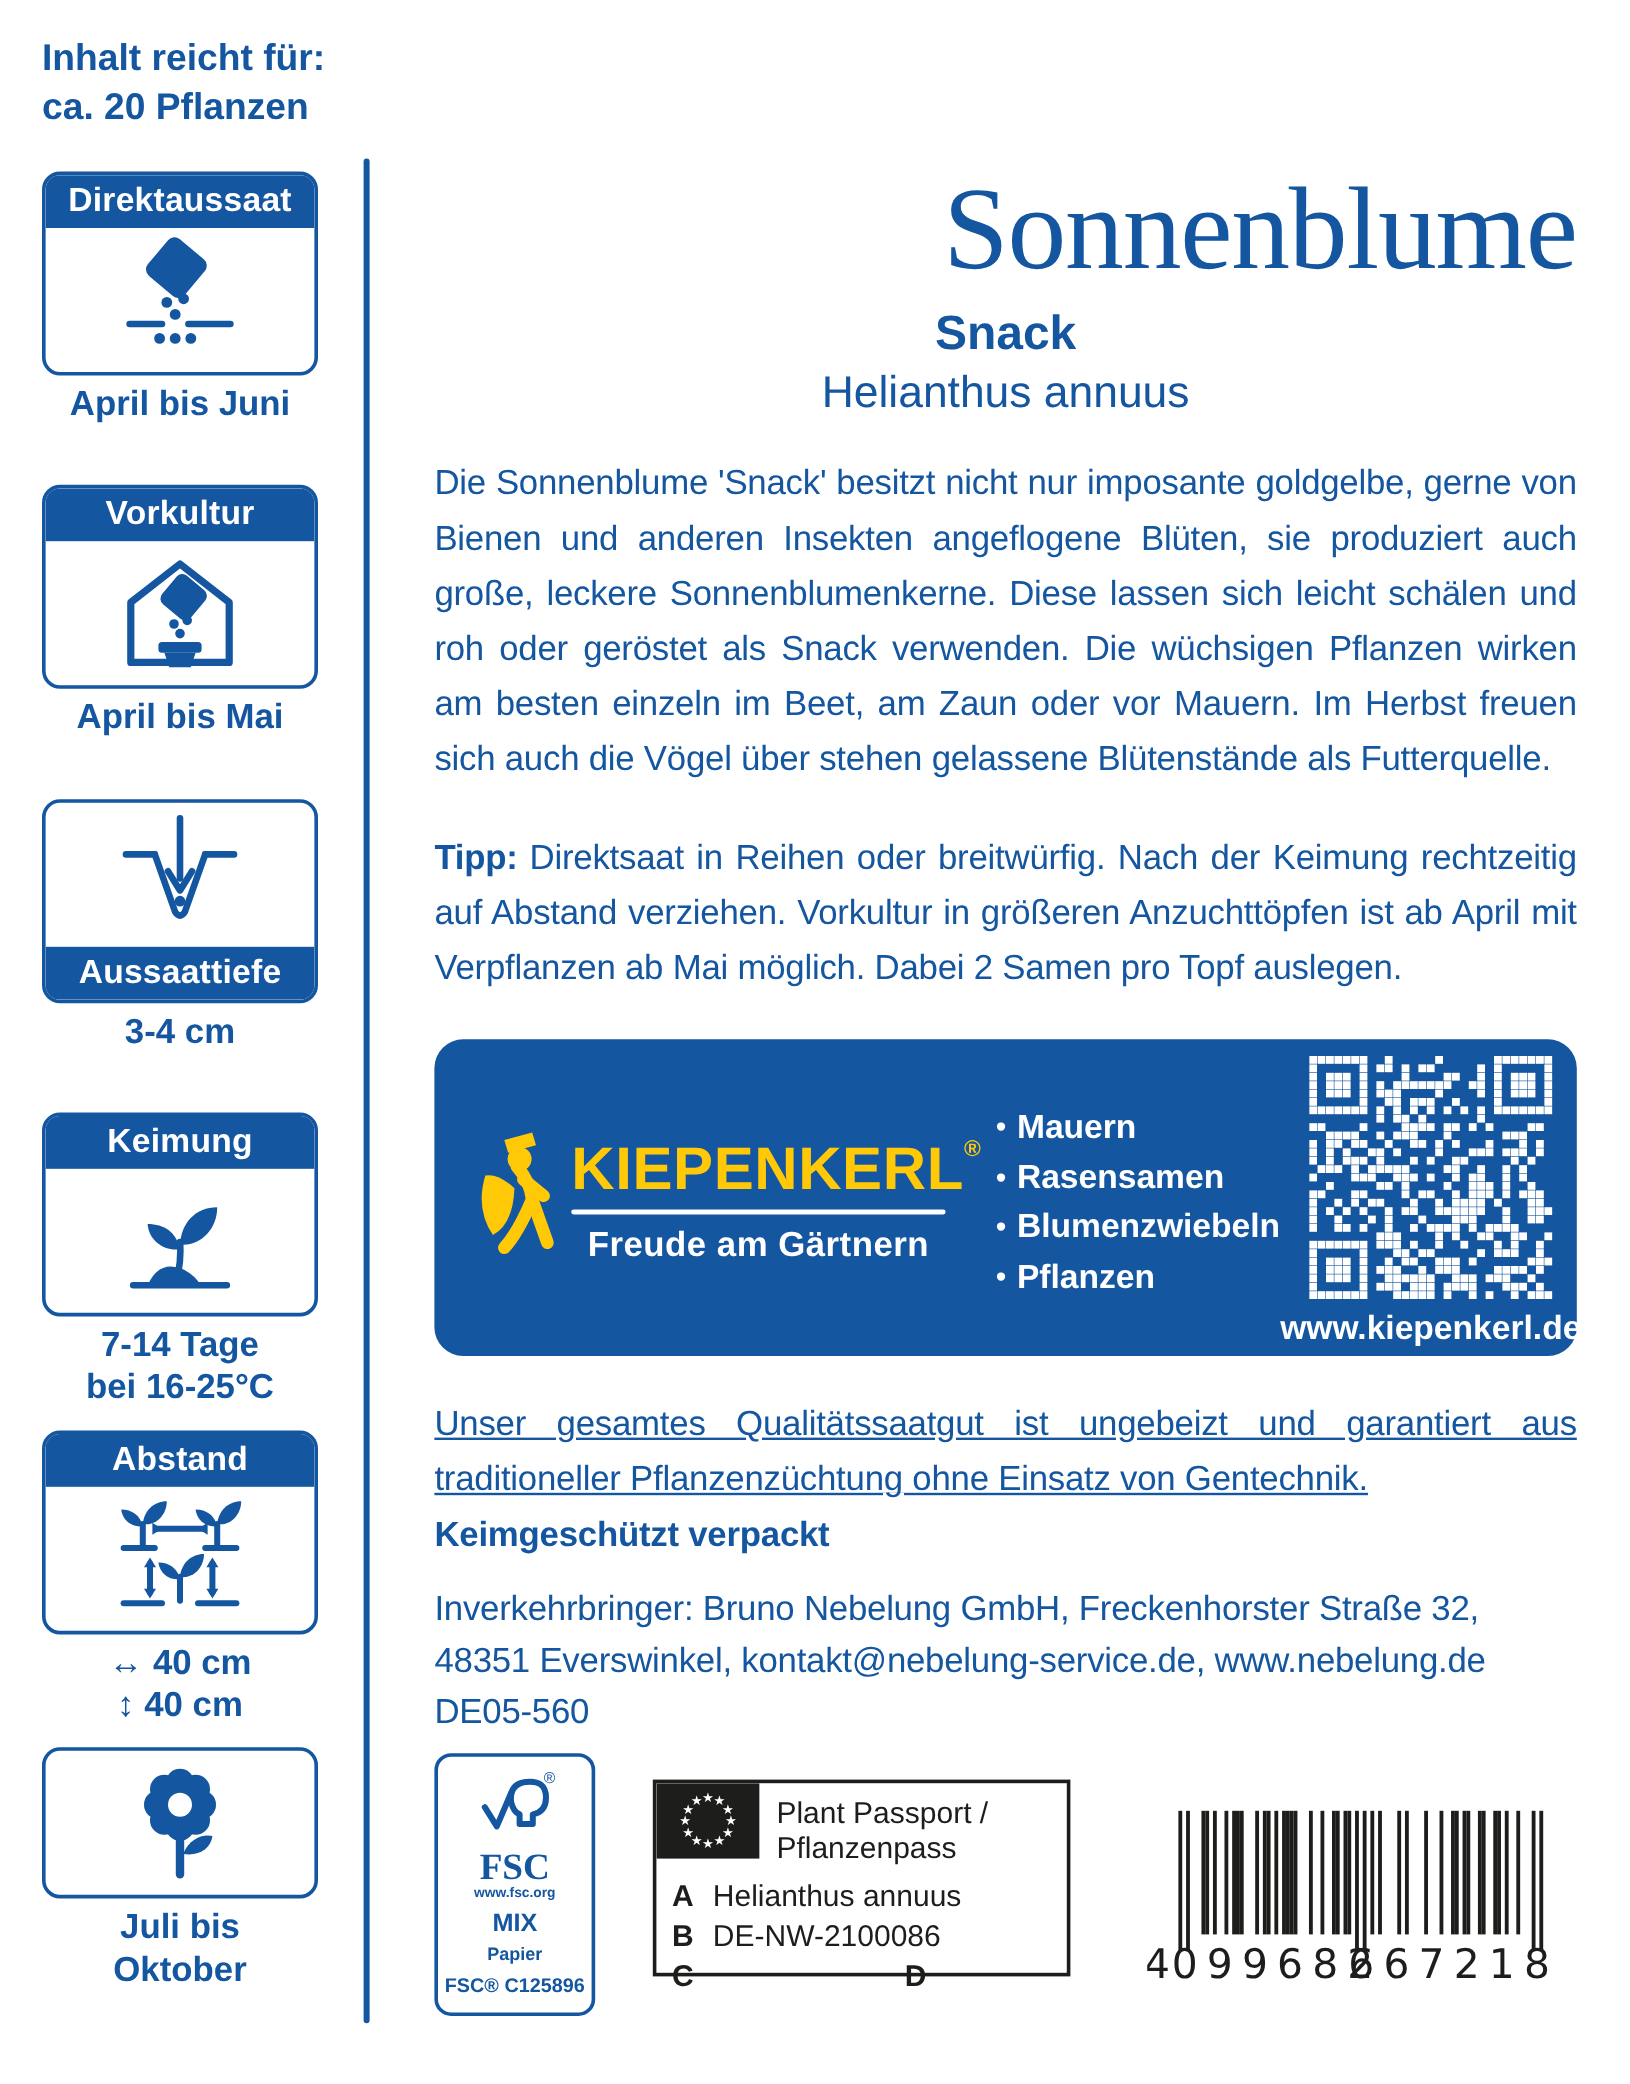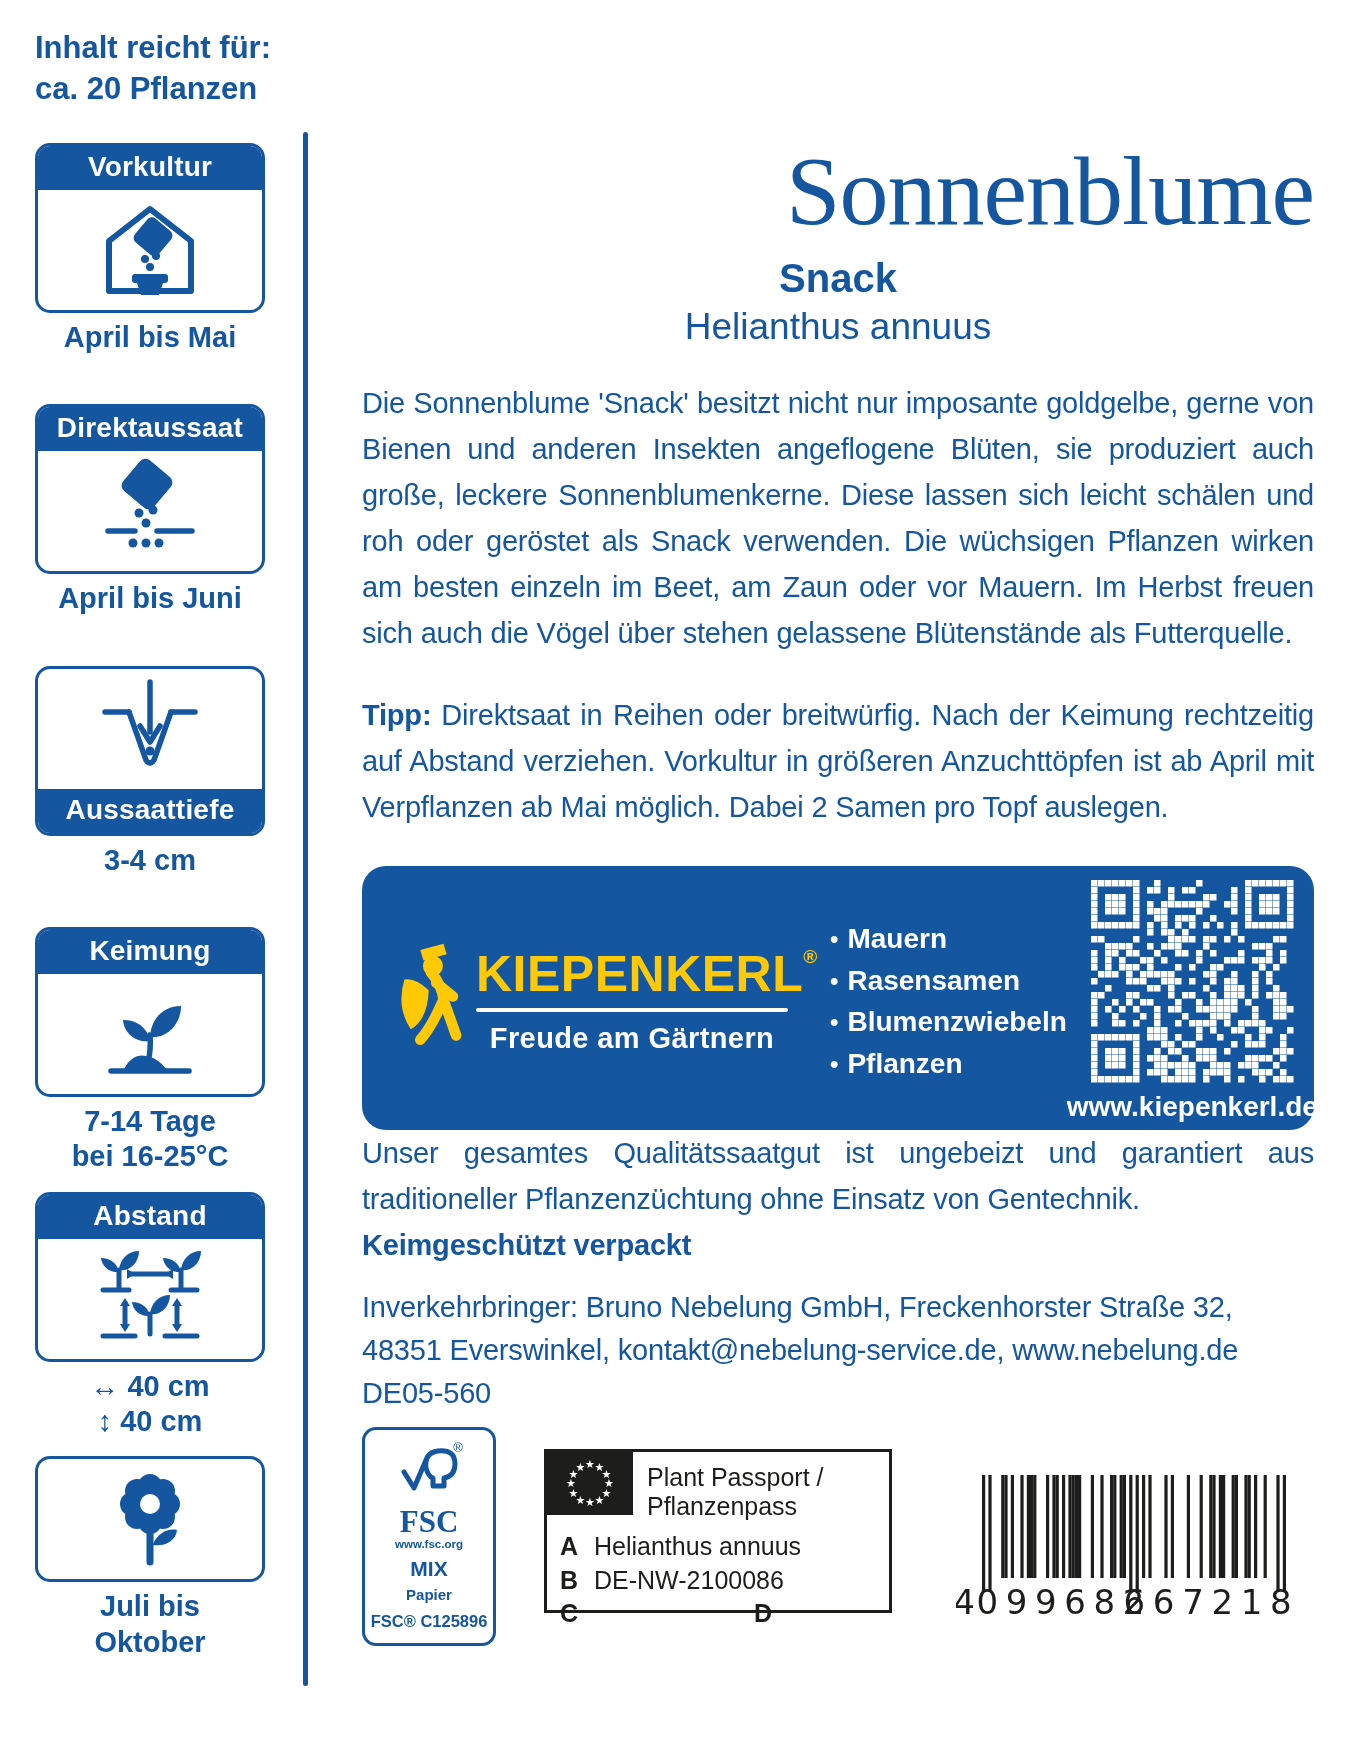--- a/index.html
+++ b/index.html
@@ -54,21 +54,21 @@
   .logo-word .reg{font-size:19px;vertical-align:28px;letter-spacing:0;}
   .logo-rule{height:4px;background:#fff;margin:9px 0 10px;border-radius:2px;}
   .logo-slogan{color:#fff;font-weight:bold;font-size:29px;text-align:center;letter-spacing:.4px;}
   .products{list-style:none;margin-left:42px;font-size:28px;font-weight:bold;line-height:1.48;white-space:nowrap;}
   .products li::before{content:"•";margin-right:9px;font-size:24px;vertical-align:1px;}
   .qr-block{margin-left:auto;display:flex;flex-direction:column;align-items:center;}
   .qr-svg{width:203px;height:203px;}
   .qr-url{font-size:28px;font-weight:bold;margin-top:8px;white-space:nowrap;}
 
   
-  .quality{}
+  .quality{margin-top:34px;text-decoration:underline;}
   .quality-bold{font-size:29px;font-weight:bold;line-height:46px;letter-spacing:-.2px;}
   .distributor{margin-top:18px;font-size:29px;line-height:43px;letter-spacing:-.2px;}
   .registration{font-size:29px;line-height:43px;letter-spacing:-.2px;}
 
   
   .bottom-row{display:flex;align-items:flex-start;margin-top:12px;}
   .fsc-box{width:134px;border:3px solid var(--blue);border-radius:14px;
     padding:10px 4px 12px;text-align:center;color:var(--blue);}
   .fsc-tree{width:74px;height:64px;display:block;margin:0 auto;}
   .fsc-name{font-family:"Liberation Serif",serif;font-weight:bold;font-size:31px;line-height:1;margin-top:2px;}
@@ -95,42 +95,20 @@
 <div class="page">
 
   <div class="top-note">
     <div>Inhalt reicht für:</div>
     <div>ca. 20 Pflanzen</div>
   </div>
 
   <div class="divider"></div>
 
   <div class="sidebar">
-
-    <div class="info-item">
-      <div class="info-box">
-        <div class="info-box-header">Vorkultur</div>
-        <div class="info-box-body">
-          <svg width="110" height="110" viewBox="0 0 110 110">
-            <g stroke="var(--blue)" fill="none" stroke-width="6" stroke-linejoin="round" stroke-linecap="round">
-              <path d="M14,96 V46 L55,14 L96,46 V96 Z"></path>
-            </g>
-            <g fill="var(--blue)">
-              <rect x="-15" y="-15" width="31" height="31" rx="6" transform="translate(58,41) rotate(40)"></rect>
-              <circle cx="50" cy="64" r="4"></circle>
-                <circle cx="61" cy="61" r="4"></circle>
-                <circle cx="55" cy="72" r="4"></circle>
-              <rect x="37" y="79" width="36" height="9" rx="3"></rect>
-              <path d="M42,88 L46,100 H64 L68,88 Z"></path>
-            </g>
-          </svg>
-        </div>
-      </div>
-      <div class="info-caption">April bis Mai</div>
-    </div>
 
     <div class="info-item">
       <div class="info-box">
         <div class="info-box-header">Direktaussaat</div>
         <div class="info-box-body">
           <svg width="110" height="110" viewBox="0 0 110 110">
             <g fill="var(--blue)">
               <rect x="-20" y="-20" width="40" height="40" rx="7" transform="translate(52,28) rotate(40)"></rect>
               <circle cx="44" cy="57" r="4.5"></circle>
                 <circle cx="58" cy="54" r="4.5"></circle>
@@ -140,20 +118,42 @@
                 <circle cx="64" cy="87" r="4.5"></circle>
             </g>
             <g stroke="var(--blue)" stroke-width="5.5" stroke-linecap="round">
               <path d="M13,75 H40"></path>
                 <path d="M62,75 H97"></path>
             </g>
           </svg>
         </div>
       </div>
       <div class="info-caption">April bis Juni</div>
+    </div>
+
+    <div class="info-item">
+      <div class="info-box">
+        <div class="info-box-header">Vorkultur</div>
+        <div class="info-box-body">
+          <svg width="110" height="110" viewBox="0 0 110 110">
+            <g stroke="var(--blue)" fill="none" stroke-width="6" stroke-linejoin="round" stroke-linecap="round">
+              <path d="M14,96 V46 L55,14 L96,46 V96 Z"></path>
+            </g>
+            <g fill="var(--blue)">
+              <rect x="-15" y="-15" width="31" height="31" rx="6" transform="translate(58,41) rotate(40)"></rect>
+              <circle cx="50" cy="64" r="4"></circle>
+                <circle cx="61" cy="61" r="4"></circle>
+                <circle cx="55" cy="72" r="4"></circle>
+              <rect x="37" y="79" width="36" height="9" rx="3"></rect>
+              <path d="M42,88 L46,100 H64 L68,88 Z"></path>
+            </g>
+          </svg>
+        </div>
+      </div>
+      <div class="info-caption">April bis Mai</div>
     </div>
 
     <div class="info-item">
       <div class="info-box">
         <div class="info-box-body" style="order:2">
           <svg width="110" height="110" viewBox="0 0 110 110">
             <g stroke="var(--blue)" stroke-width="5.5" stroke-linecap="round" fill="none" stroke-linejoin="round">
               <path d="M10,38 H34"></path>
                 <path d="M76,38 H100"></path>
               <path d="M34,38 L51,86 Q55,92 59,86 L76,38"></path>

